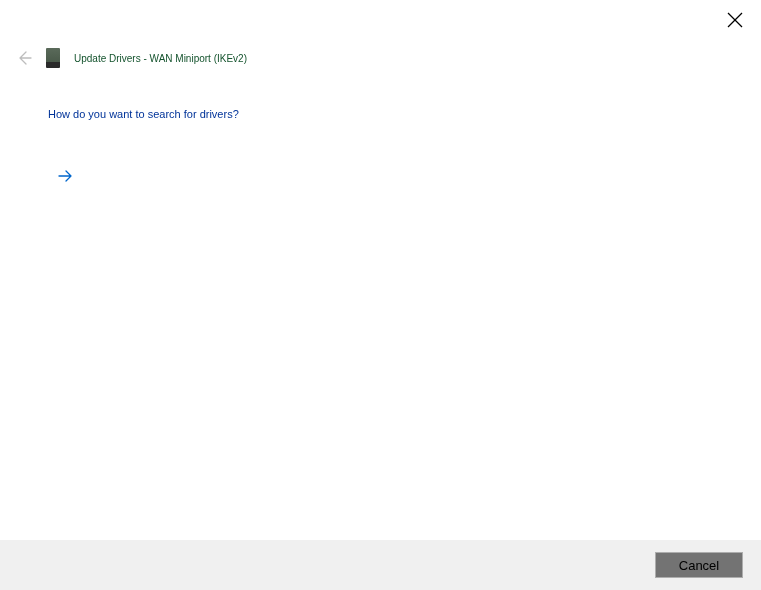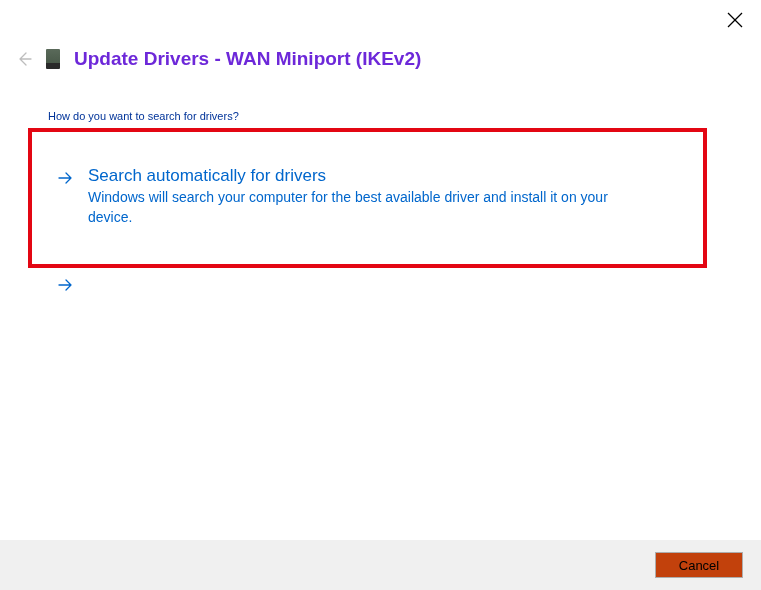--- a/index.html
+++ b/index.html
@@ -42,23 +42,23 @@
       color: #bdbdbd;
     }
     .device-icon {
       width: 14px;
       height: 20px;
       background: linear-gradient(to bottom, #5a6a5a 0%, #4a5a4a 70%, #2a2a2a 70%, #2a2a2a 100%);
       border-radius: 1px;
       position: relative;
     }
     .window-title {
-      font-size: 19px;
-      color: #6d28d9;
-      font-weight: 700;
+      font-size: 10px;
+      color: #14532d;
+      font-weight: 400;
     }
     .content {
       padding: 40px 48px 0 48px;
     }
     .main-heading {
       font-size: 11px;
       color: #003399;
       font-weight: 400;
       margin-bottom: 34px;
     }
@@ -115,21 +115,21 @@
       height: 50px;
       background: #f0f0f0;
       display: flex;
       justify-content: flex-end;
       align-items: center;
       padding-right: 18px;
     }
     .cancel-btn {
       width: 88px;
       height: 26px;
-      background: #c2410c;
+      background: #737373;
       border: 1px solid #adadad;
       font-family: "Segoe UI", sans-serif;
       font-size: 13px;
       cursor: pointer;
     }
   </style>
 </head>
 <body>
 
 <div class="close-btn">
@@ -145,34 +145,20 @@
       <path d="M10 2 L4 8 L10 14 M4 8 L15 8" stroke="#bdbdbd" stroke-width="1.3" fill="none" stroke-linecap="round" stroke-linejoin="round"></path>
     </svg>
   </div>
   <div class="device-icon"></div>
   <div class="window-title">Update Drivers - WAN Miniport (IKEv2)</div>
 </div>
 
 <div class="content">
   <h1 class="main-heading">How do you want to search for drivers?</h1>
 
-  <div class="option-container">
-    <div class="option-highlight"></div>
-    <div class="option">
-      <div class="option-arrow">
-        <svg viewBox="0 0 16 16" width="16" height="16">
-          <path d="M1 8 L13 8 M8 3 L13 8 L8 13" stroke="#0066cc" stroke-width="1.3" fill="none" stroke-linecap="round" stroke-linejoin="round"></path>
-        </svg>
-      </div>
-      <div class="option-text">
-        <div class="option-title">Search automatically for drivers</div>
-        <div class="option-desc">Windows will search your computer for the best available driver and install it on your device.</div>
-      </div>
-    </div>
-  </div>
 
   <div class="option-container">
     <div class="option">
       <div class="option-arrow">
         <svg viewBox="0 0 16 16" width="16" height="16">
           <path d="M1 8 L13 8 M8 3 L13 8 L8 13" stroke="#0066cc" stroke-width="1.3" fill="none" stroke-linecap="round" stroke-linejoin="round"></path>
         </svg>
       </div>
     </div>
   </div>

